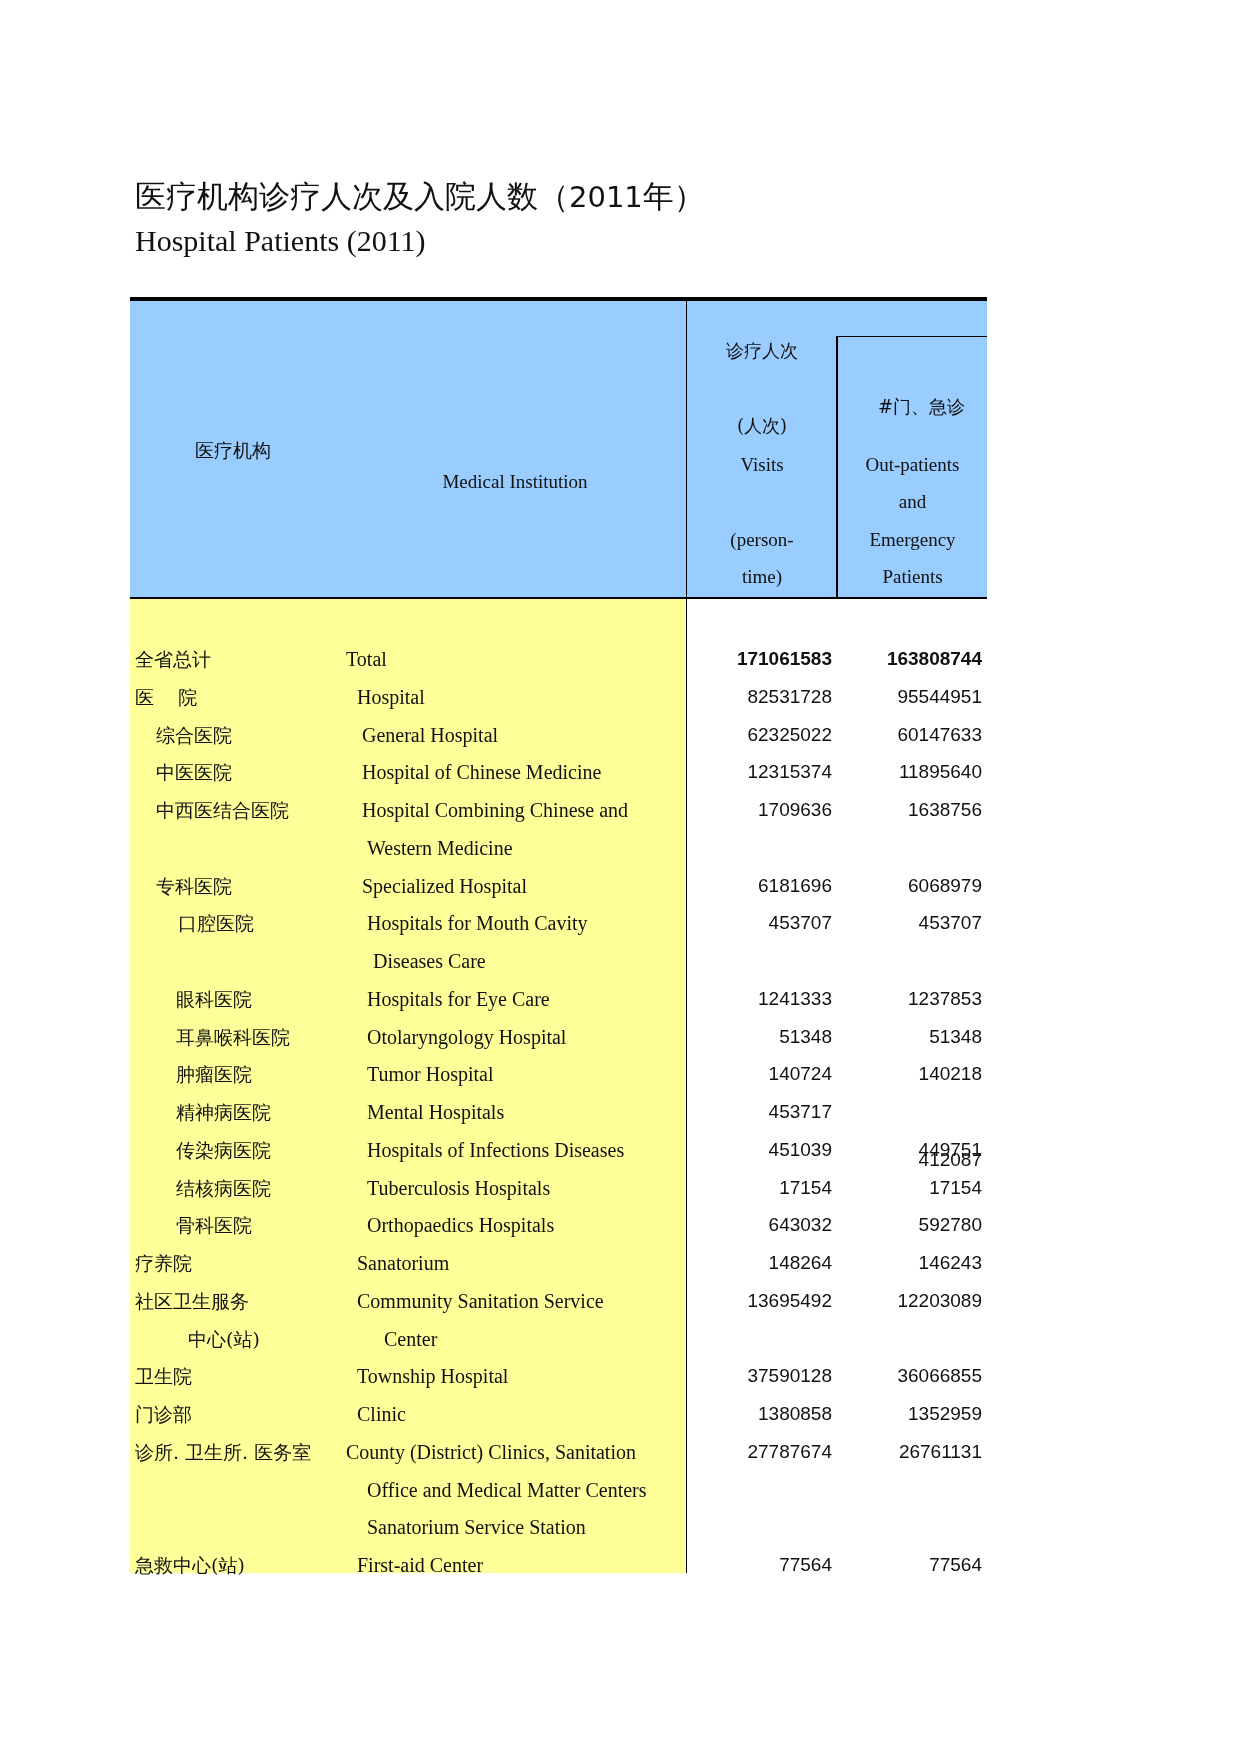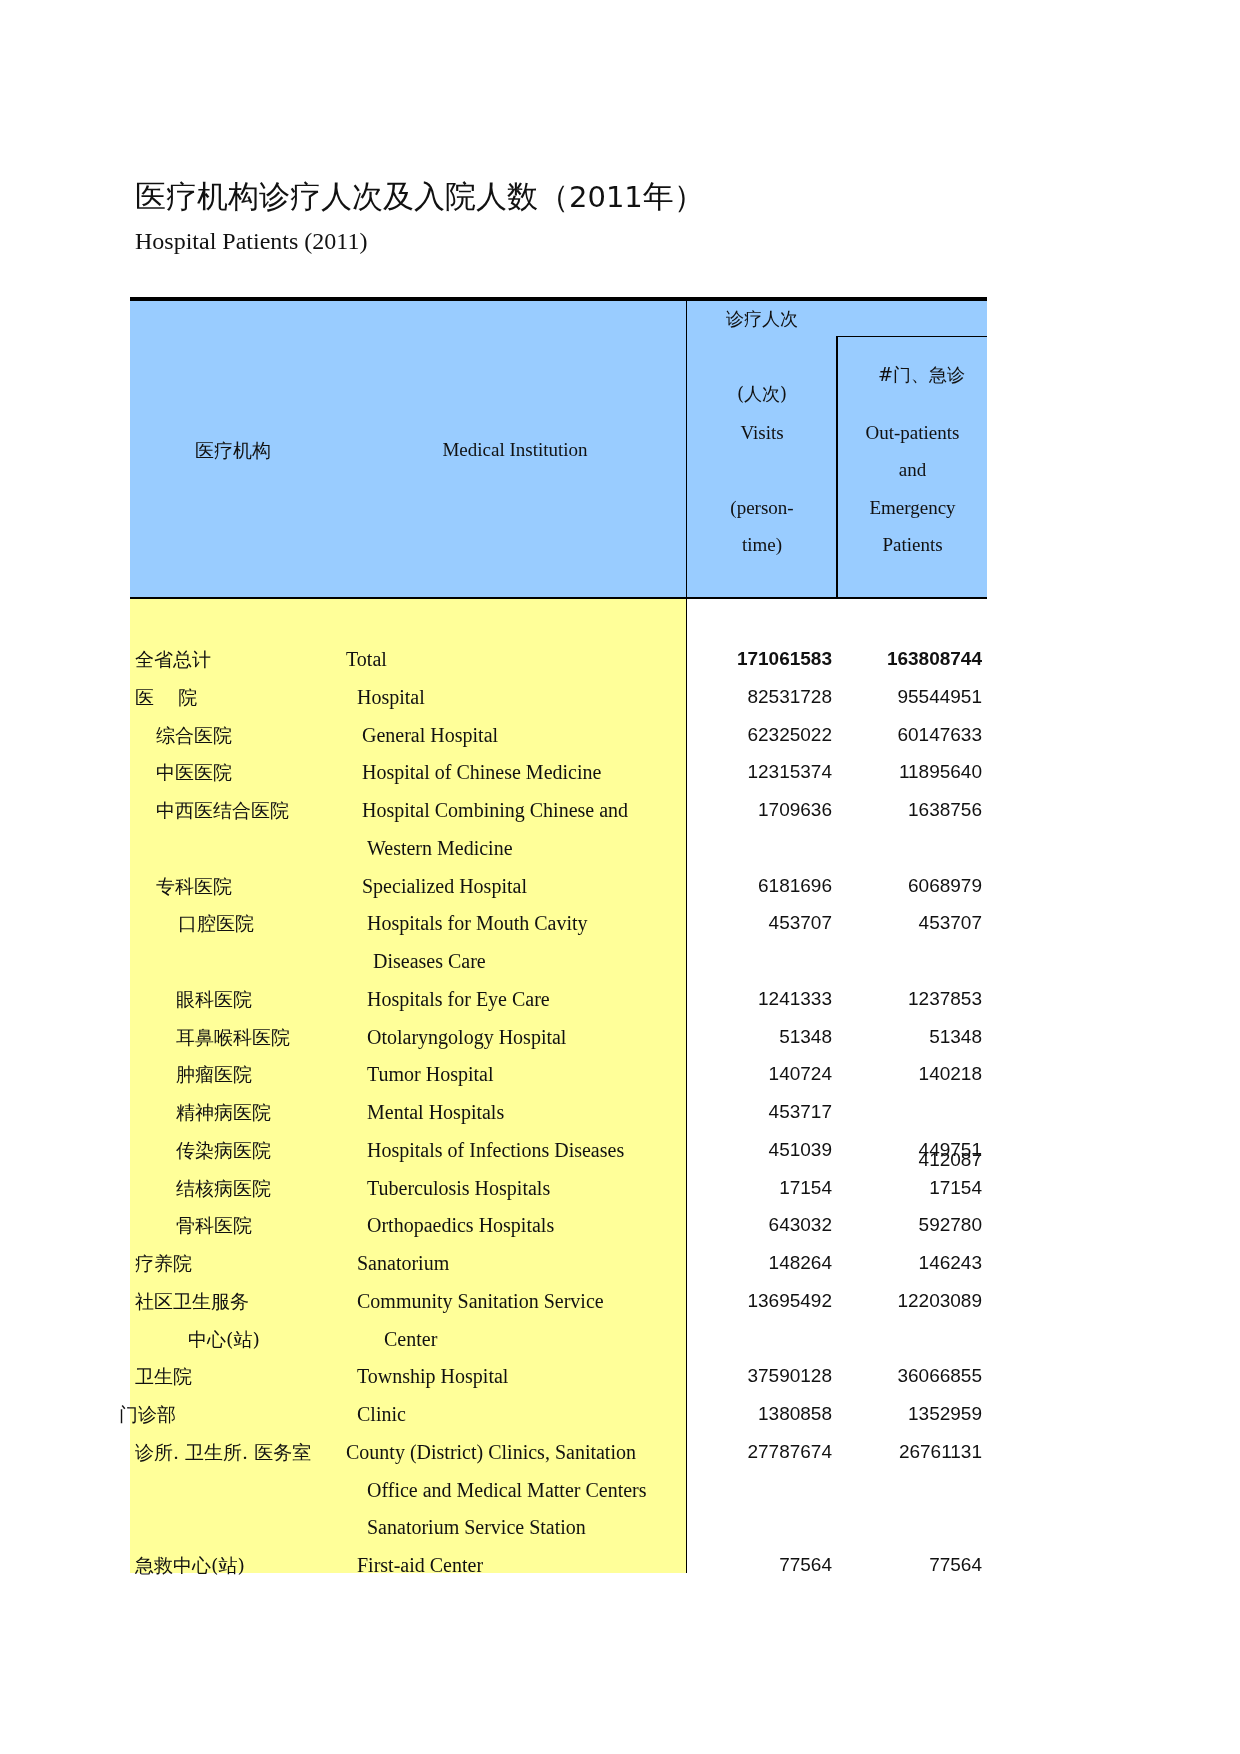--- a/index.html
+++ b/index.html
@@ -1,31 +1,31 @@
 <!DOCTYPE html>
 <html><head>
 <meta charset="utf-8">
 <style>
   html, body { margin: 0; padding: 0; background: #ffffff; }
   body { width: 1240px; height: 1754px; position: relative; overflow: hidden;
          font-family: "Liberation Serif", "DejaVu Serif", serif; color: #111; }
   .abs { position: absolute; white-space: nowrap; }
   .title1 { left: 135px; top: 178px; font-size: 31px; line-height: 38px; }
   .title1 .num { font-family: "DejaVu Sans", sans-serif; font-size: 29px; }
-  .title2 { left: 135px; top: 222px; font-size: 24px; line-height: 38px; }
+  .title2 { left: 135px; top: 222px; font-size: 30px; line-height: 38px; }
 
   .topbar { left: 130px; top: 297px; width: 857px; height: 4px; background: #000; }
   .hdr-bg { left: 130px; top: 301px; width: 857px; height: 297px; background: #99ccff; }
   .hdr-bottom { left: 130px; top: 597px; width: 857px; height: 2px; background: #000; }
   .vline1 { left: 686px; top: 301px; width: 1px; height: 1272px; background: #000; }
   .vline2 { left: 836px; top: 337px; width: 2px; height: 261px; background: #000; }
   .hline-sub { left: 836px; top: 336px; width: 151px; height: 1px; background: #000; }
   .body-yellow { left: 130px; top: 599px; width: 556px; height: 974px; background: #ffff99; }
 
-  .hcell { font-size: 19px; line-height: 24px; text-align: center; }
+  .hcell { font-size: 19px; line-height: 24px; text-align: center; margin-top: 32px; }
   .cn { font-family: "DejaVu Serif", serif; font-size: 18px; }
 
   .row-cn { font-family: "DejaVu Serif", serif; font-size: 19px; line-height: 24px; }
   .row-en { font-size: 20px; line-height: 24px; }
   .num { font-family: "Liberation Sans", "DejaVu Sans", sans-serif; font-size: 19px; line-height: 24px; text-align: right; }
   .bold { font-weight: bold; }
 </style>
 </head>
 <body>
 
@@ -139,21 +139,21 @@
   <div class="abs row-en" style="left:357px; top:1289px;">Community Sanitation Service</div>
   <div class="abs row-en" style="left:384px; top:1327px;">Center</div>
   <div class="abs num" style="left:690px; top:1289px; width:142px;">13695492</div>
   <div class="abs num" style="left:840px; top:1289px; width:142px;">12203089</div>
 
   <div class="abs row-cn" style="left:135px; top:1364px;">卫生院</div>
   <div class="abs row-en" style="left:357px; top:1364px;">Township Hospital</div>
   <div class="abs num" style="left:690px; top:1364px; width:142px;">37590128</div>
   <div class="abs num" style="left:840px; top:1364px; width:142px;">36066855</div>
 
-  <div class="abs row-cn" style="left:119px; top:1402px;">门诊部</div>
+  <div class="abs row-cn" style="left:135px; top:1402px;">门诊部</div>
   <div class="abs row-en" style="left:357px; top:1402px;">Clinic</div>
   <div class="abs num" style="left:690px; top:1402px; width:142px;">1380858</div>
   <div class="abs num" style="left:840px; top:1402px; width:142px;">1352959</div>
 
   <div class="abs row-cn" style="left:135px; top:1440px;">诊所. 卫生所. 医务室</div>
   <div class="abs row-en" style="left:346px; top:1440px;">County (District) Clinics, Sanitation</div>
   <div class="abs row-en" style="left:367px; top:1478px;">Office and Medical Matter Centers</div>
   <div class="abs row-en" style="left:367px; top:1515px;">Sanatorium Service Station</div>
   <div class="abs num" style="left:690px; top:1440px; width:142px;">27787674</div>
   <div class="abs num" style="left:840px; top:1440px; width:142px;">26761131</div>

